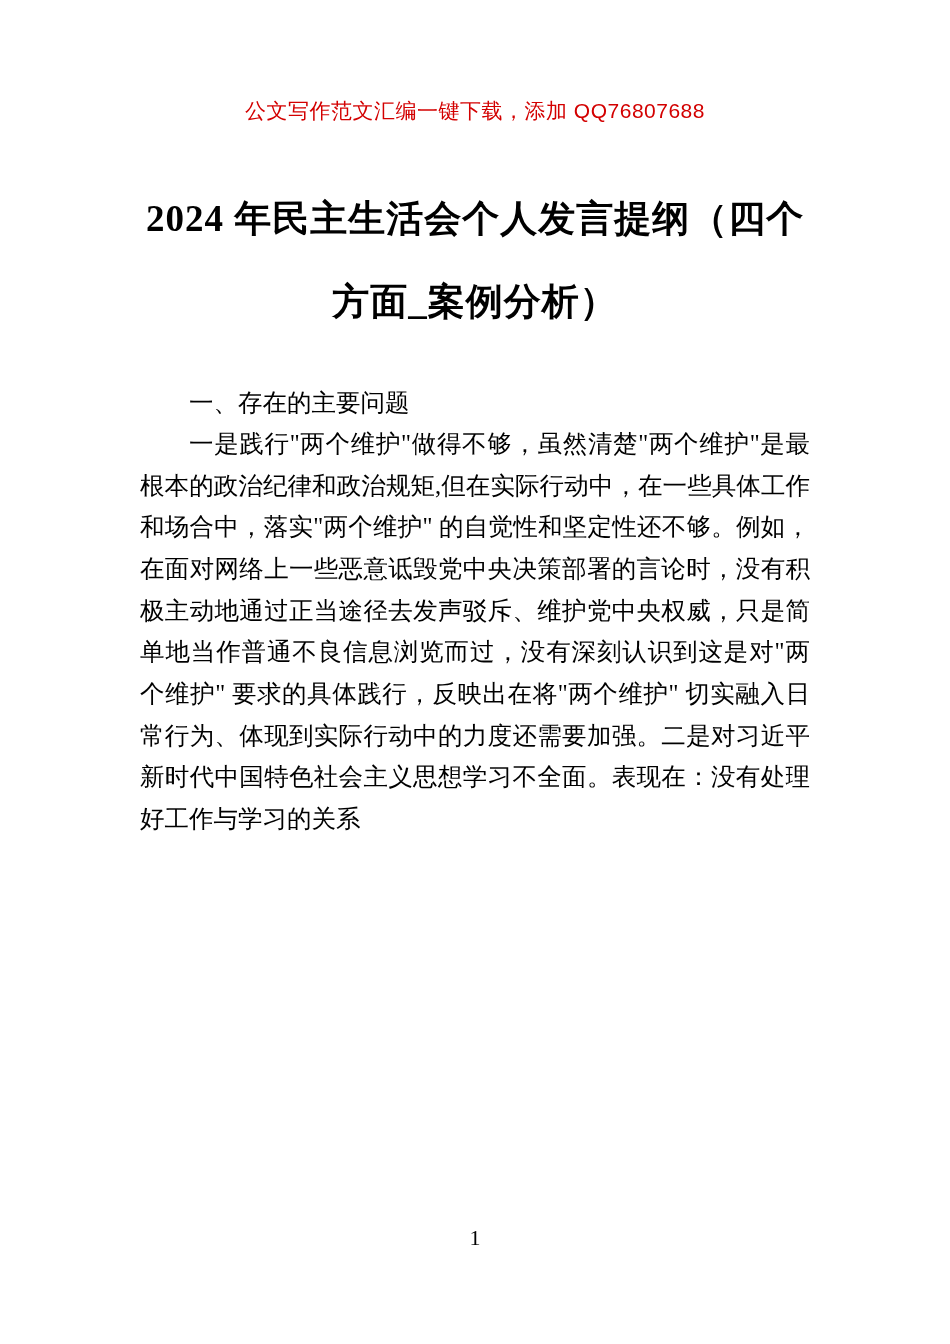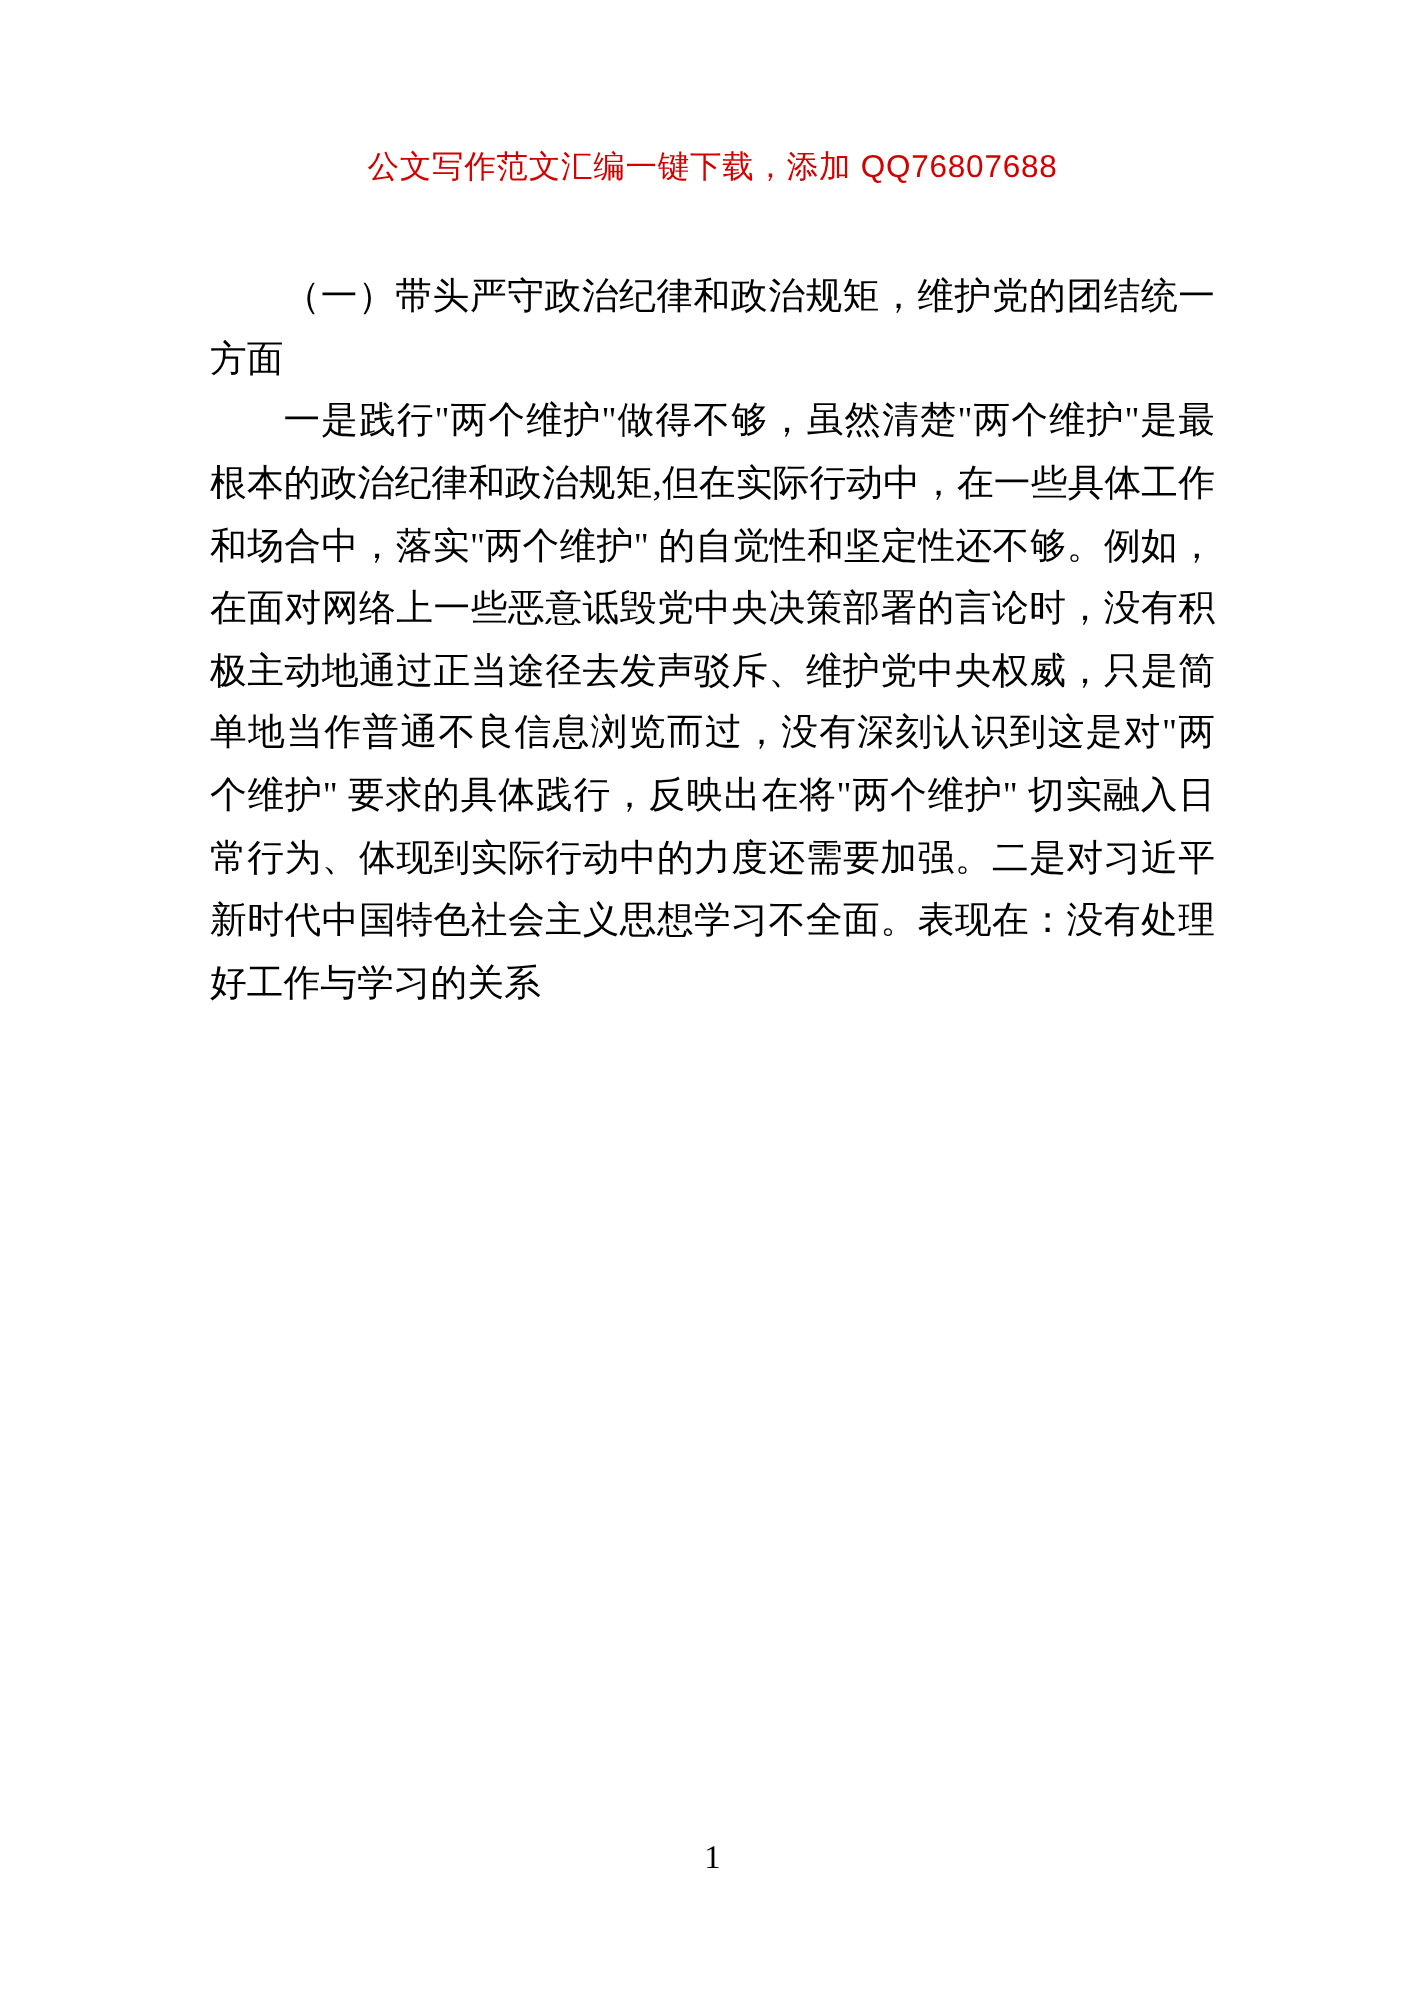--- a/index.html
+++ b/index.html
@@ -60,21 +60,22 @@
     color: #000000;
   }
 </style>
 </head>
 <body>
 
 <div class="page">
 
   <div class="promo">公文写作范文汇编一键下载，添加 QQ76807688</div>
 
+  <h1 class="doc-title">2024 年民主生活会个人发言提纲（四个方面_案例分析）</h1>
 
   <div class="doc-body">
-    <p class="para">（一）带头严守政治纪律和政治规矩，维护党的团结统一方面</p>
+    <p class="para">一、存在的主要问题</p>
     <p class="para">一是践行"两个维护"做得不够，虽然清楚"两个维护"是最根本的政治纪律和政治规矩,但在实际行动中，在一些具体工作和场合中，落实"两个维护" 的自觉性和坚定性还不够。例如，在面对网络上一些恶意诋毁党中央决策部署的言论时，没有积极主动地通过正当途径去发声驳斥、维护党中央权威，只是简单地当作普通不良信息浏览而过，没有深刻认识到这是对"两个维护" 要求的具体践行，反映出在将"两个维护" 切实融入日常行为、体现到实际行动中的力度还需要加强。二是对习近平新时代中国特色社会主义思想学习不全面。表现在：没有处理好工作与学习的关系</p>
   </div>
 
   <div class="page-footer">1</div>
 
 </div>
 
 </body></html>

